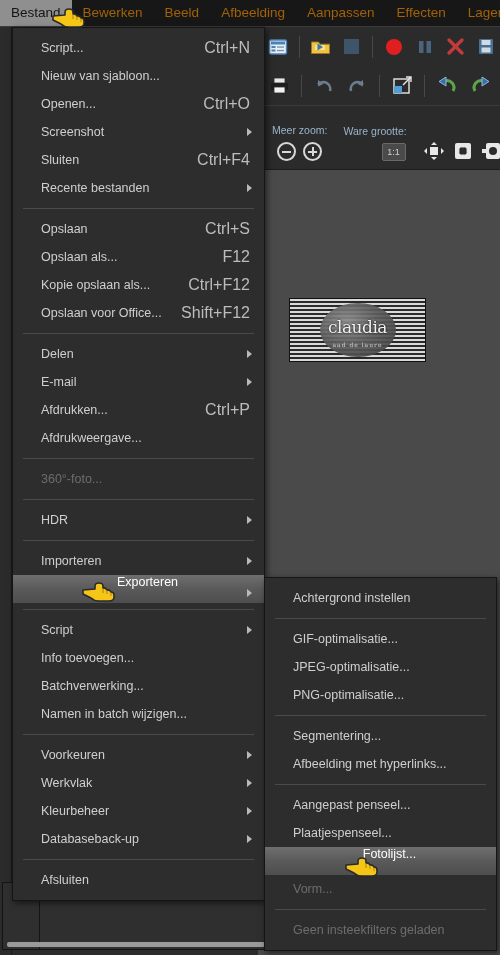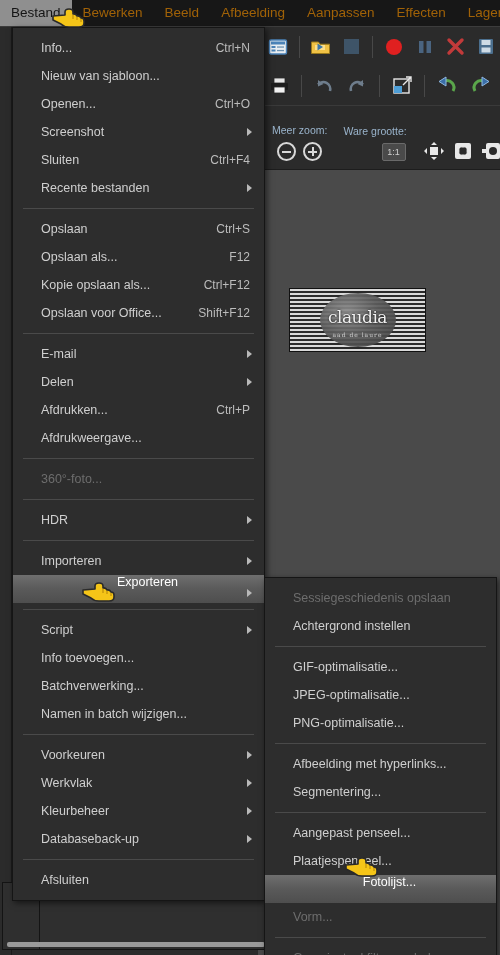--- a/index.html
+++ b/index.html
@@ -101,21 +101,21 @@
 
   
   #canvasarea {
     position: absolute; left: 258px; top: 170px;
     width: 242px; height: 785px;
     background: #4a4a4a;
     overflow: hidden;
   }
   #docimage {
     position: absolute;
-    left: 31px; top: 118px;
+    left: 31px; top: 128px;
     width: 137px; height: 64px;
     border: 1px solid #111;
     background:
       repeating-linear-gradient(
         to bottom,
         #d9d9d9 0px, #d9d9d9 2px,
         #2a2a2a 2px, #2a2a2a 4px
       );
   }
   #docimage .globe {
@@ -190,21 +190,21 @@
     display: flex; align-items: center;
     padding: 0 10px 0 28px;
     color: #cfcfcf;
     font-size: 12.5px;
     white-space: nowrap;
   }
   .mi .label { flex: 0 0 auto; }
   .mi .accel {
     margin-left: auto;
     color: #bcbcbc;
-    font-size: 12px;
+    font-size: 16px;
     padding-right: 4px;
   }
   .mi.has-sub .arrow {
     margin-left: auto;
     width: 0; height: 0;
     border-left: 5px solid #b9b9b9;
     border-top: 4px solid transparent;
     border-bottom: 4px solid transparent;
     margin-right: 2px;
   }
@@ -411,21 +411,21 @@
     </div>
   </div>
 
   <div id="bottompanel">
     <div class="bp-col"></div>
     <div class="bp-scroll"></div>
   </div>
 
   <div id="filemenu">
       <div class="mi">
-        <span class="label">Info...</span>
+        <span class="label">Script...</span>
         <span class="accel">Ctrl+N</span>
       </div>
       <div class="mi">
         <span class="label">Nieuw van sjabloon...</span>
       </div>
       <div class="mi">
         <span class="label">Openen...</span>
         <span class="accel">Ctrl+O</span>
       </div>
       <div class="mi has-sub">
@@ -452,25 +452,25 @@
       <div class="mi">
         <span class="label">Kopie opslaan als...</span>
         <span class="accel">Ctrl+F12</span>
       </div>
       <div class="mi">
         <span class="label">Opslaan voor Office...</span>
         <span class="accel">Shift+F12</span>
       </div>
       <div class="sep"></div>
       <div class="mi has-sub">
+        <span class="label">Delen</span>
+        <span class="arrow"></span>
+      </div>
+      <div class="mi has-sub">
         <span class="label">E-mail</span>
-        <span class="arrow"></span>
-      </div>
-      <div class="mi has-sub">
-        <span class="label">Delen</span>
         <span class="arrow"></span>
       </div>
       <div class="mi">
         <span class="label">Afdrukken...</span>
         <span class="accel">Ctrl+P</span>
       </div>
       <div class="mi">
         <span class="label">Afdrukweergave...</span>
       </div>
       <div class="sep"></div>
@@ -522,42 +522,39 @@
         <span class="label">Databaseback-up</span>
         <span class="arrow"></span>
       </div>
       <div class="sep"></div>
       <div class="mi">
         <span class="label">Afsluiten</span>
       </div>
     </div>
 
   <div id="submenu">
-      <div class="mi disabled">
-        <span class="label">Sessiegeschiedenis opslaan</span>
-      </div>
       <div class="mi">
         <span class="label">Achtergrond instellen</span>
       </div>
       <div class="sep"></div>
       <div class="mi">
         <span class="label">GIF-optimalisatie...</span>
       </div>
       <div class="mi">
         <span class="label">JPEG-optimalisatie...</span>
       </div>
       <div class="mi">
         <span class="label">PNG-optimalisatie...</span>
       </div>
       <div class="sep"></div>
       <div class="mi">
+        <span class="label">Segmentering...</span>
+      </div>
+      <div class="mi">
         <span class="label">Afbeelding met hyperlinks...</span>
-      </div>
-      <div class="mi">
-        <span class="label">Segmentering...</span>
       </div>
       <div class="sep"></div>
       <div class="mi">
         <span class="label">Aangepast penseel...</span>
       </div>
       <div class="mi">
         <span class="label">Plaatjespenseel...</span>
       </div>
       <div class="mi highlight">
         <span class="label">Fotolijst...</span>

